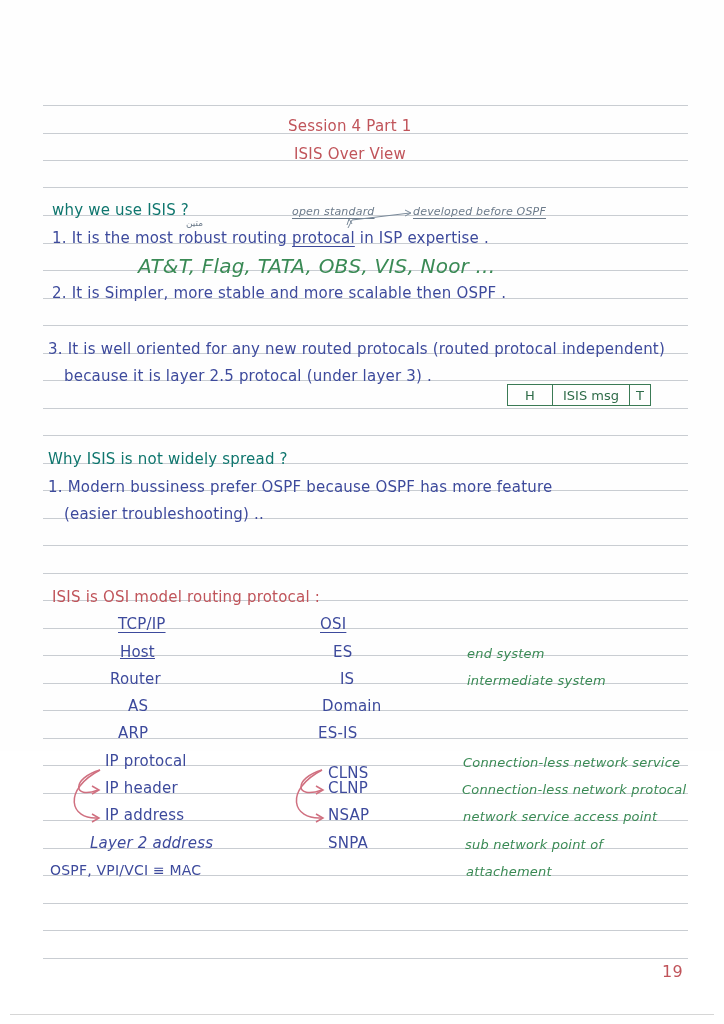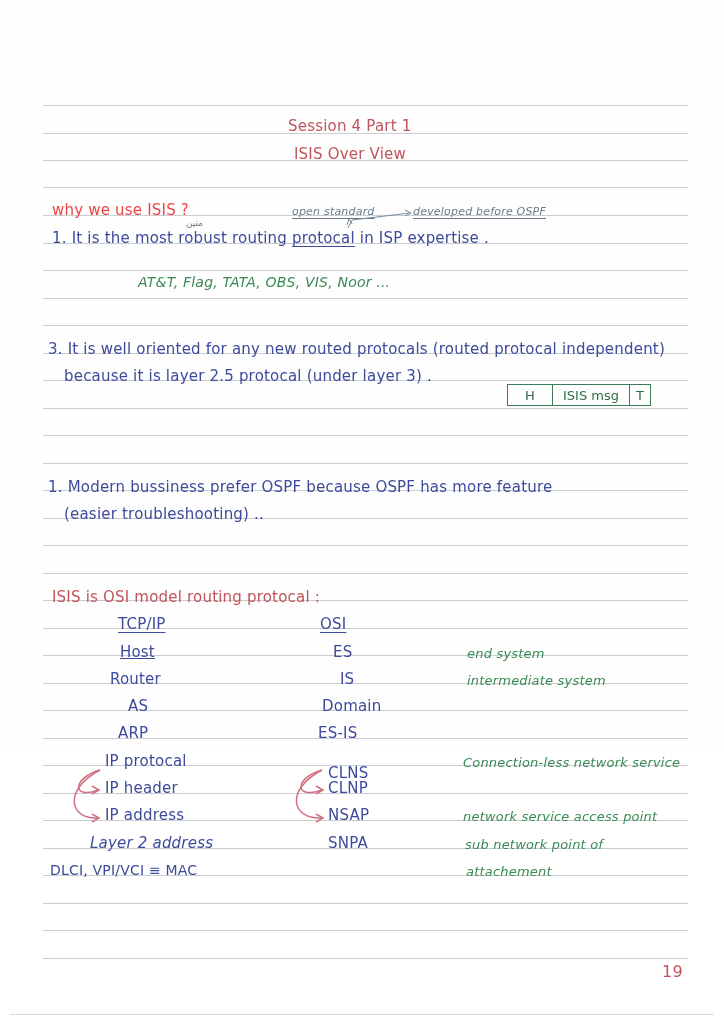--- a/index.html
+++ b/index.html
@@ -4,21 +4,21 @@
 <style>
   html, body { margin:0; padding:0; }
   body { width:724px; height:1024px; background:#ffffff; position:relative; overflow:hidden;
          font-family:"DejaVu Sans", sans-serif; }
   .page { position:absolute; left:0; top:0; width:724px; height:751px; background:#fefefe; }
   .rule { position:absolute; left:43px; width:645px; height:1px; background:#c9cdd2; }
   .bottom-edge { position:absolute; left:10px; width:704px; height:1px; background:#d6d6d6; top:1014px; }
   .t { position:absolute; white-space:nowrap; font-family:"DejaVu Sans", sans-serif; font-size:15px; line-height:18px; letter-spacing:0.2px; }
   .red { color:#c0545a; }
   .blue { color:#3d4a9c; }
-  .navy { color:#ef4444; }
+  .navy { color:#0f766e; }
   .green { color:#3a8a55; }
   .grey { color:#6b7a8a; }
   .small { font-size:11px; font-style:italic; }
   .u { text-decoration:underline; text-underline-offset:3px; }
   .ital { font-style:italic; }
   .box { position:absolute; border:1.5px solid #3a7a55; height:22px; top:384px; display:flex; align-items:center; justify-content:center; font-size:13px; color:#2e6b48; box-sizing:border-box; }
   .arabic { position:absolute; font-size:9px; color:#6b7a8a; }
   svg.arrows { position:absolute; left:0; top:0; }
 </style>
 </head>
@@ -66,30 +66,32 @@
   <div class="t red" style="left:294px;top:145px;font-size:15px;">ISIS Over View</div>
 
   <div class="t navy" style="left:52px;top:201px;">why we use ISIS ?</div>
   <div class="t grey small u" style="left:292px;top:203px;">open standard</div>
   <div class="t grey small u" style="left:413px;top:203px;">developed before OSPF</div>
   <div class="arabic" style="left:186px;top:218px;">متين</div>
 
   <div class="t blue" style="left:52px;top:229px;">
     <span>1. It is the most robust routing </span><span class="u">protocal</span><span> in ISP expertise .</span>
   </div>
-  <div class="t green ital" style="left:138px;top:257px;font-size:14px;margin-top:16px;">AT&amp;T, Flag, TATA, OBS, VIS, Noor ...</div>
+  <div class="t green ital" style="left:138px;top:257px;font-size:20px;">AT&amp;T, Flag, TATA, OBS, VIS, Noor ...</div>
+  <div class="t blue" style="left:52px;top:284px;">2. It is Simpler, more stable and more scalable then OSPF .</div>
   <div class="t blue" style="left:48px;top:340px;">3. It is well oriented for any new routed protocals (routed protocal independent)</div>
   <div class="t blue" style="left:64px;top:367px;">because it is layer 2.5 protocal (under layer 3) .</div>
 
   <div>
     <div class="box" style="left:507px;width:46px;">H</div>
     <div class="box" style="left:552px;width:78px;">ISIS msg</div>
     <div class="box" style="left:629px;width:22px;">T</div>
   </div>
 
+  <div class="t navy" style="left:48px;top:450px;">Why ISIS is not widely spread ?</div>
   <div class="t blue" style="left:48px;top:478px;">1. Modern bussiness prefer OSPF because OSPF has more feature</div>
   <div class="t blue" style="left:64px;top:505px;">(easier troubleshooting) ..</div>
 
   <div class="t red" style="left:52px;top:588px;">ISIS is OSI model routing protocal :</div>
   <div class="t blue u" style="left:118px;top:615px;">TCP/IP</div>
   <div class="t blue u" style="left:320px;top:615px;">OSI</div>
 
   <div class="t blue" style="left:120px;top:643px;text-decoration:underline;">Host</div>
   <div class="t blue" style="left:333px;top:643px;">ES</div>
   <div class="t green ital" style="left:467px;top:645px;font-size:13px;">end system</div>
@@ -103,30 +105,31 @@
 
   <div class="t blue" style="left:118px;top:724px;">ARP</div>
   <div class="t blue" style="left:318px;top:724px;">ES-IS</div>
 
   <div class="t blue" style="left:105px;top:752px;">IP protocal</div>
   <div class="t blue" style="left:328px;top:764px;">CLNS</div>
   <div class="t green ital" style="left:463px;top:754px;font-size:13px;">Connection-less network service</div>
 
   <div class="t blue" style="left:105px;top:779px;">IP header</div>
   <div class="t blue" style="left:328px;top:779px;">CLNP</div>
+  <div class="t green ital" style="left:462px;top:781px;font-size:13px;">Connection-less network protocal</div>
 
   <div class="t blue" style="left:105px;top:806px;">IP address</div>
   <div class="t blue" style="left:328px;top:806px;">NSAP</div>
   <div class="t green ital" style="left:463px;top:808px;font-size:13px;">network service access point</div>
 
   <div class="t blue ital" style="left:90px;top:834px;text-align:center;">Layer 2 address</div>
   <div class="t blue" style="left:328px;top:834px;">SNPA</div>
   <div class="t green ital" style="left:465px;top:836px;font-size:13px;">sub network point of</div>
 
-  <div class="t blue" style="left:50px;top:861px;font-size:14px;">DLCI, VPI/VCI ≡ MAC</div>
+  <div class="t blue" style="left:50px;top:861px;font-size:14px;">OSPF, VPI/VCI ≡ MAC</div>
   <div class="t green ital" style="left:466px;top:863px;font-size:13px;">attachement</div>
 
   <svg class="arrows" width="724" height="1024">
 
     <path d="M348 228 L352 220 L410 213" fill="none" stroke="#7a8a9a" stroke-width="1"></path>
     <path d="M405 210 L411 213 L405 216" fill="none" stroke="#7a8a9a" stroke-width="1"></path>
     <path d="M347 225 L349 219 L352 224" fill="none" stroke="#7a8a9a" stroke-width="1"></path>
 
     <path d="M100 770 C 72 778, 72 800, 98 790" fill="none" stroke="#d07080" stroke-width="1.5"></path>
     <path d="M92 786 L99 790 L92 794" fill="none" stroke="#d07080" stroke-width="1.5"></path>

